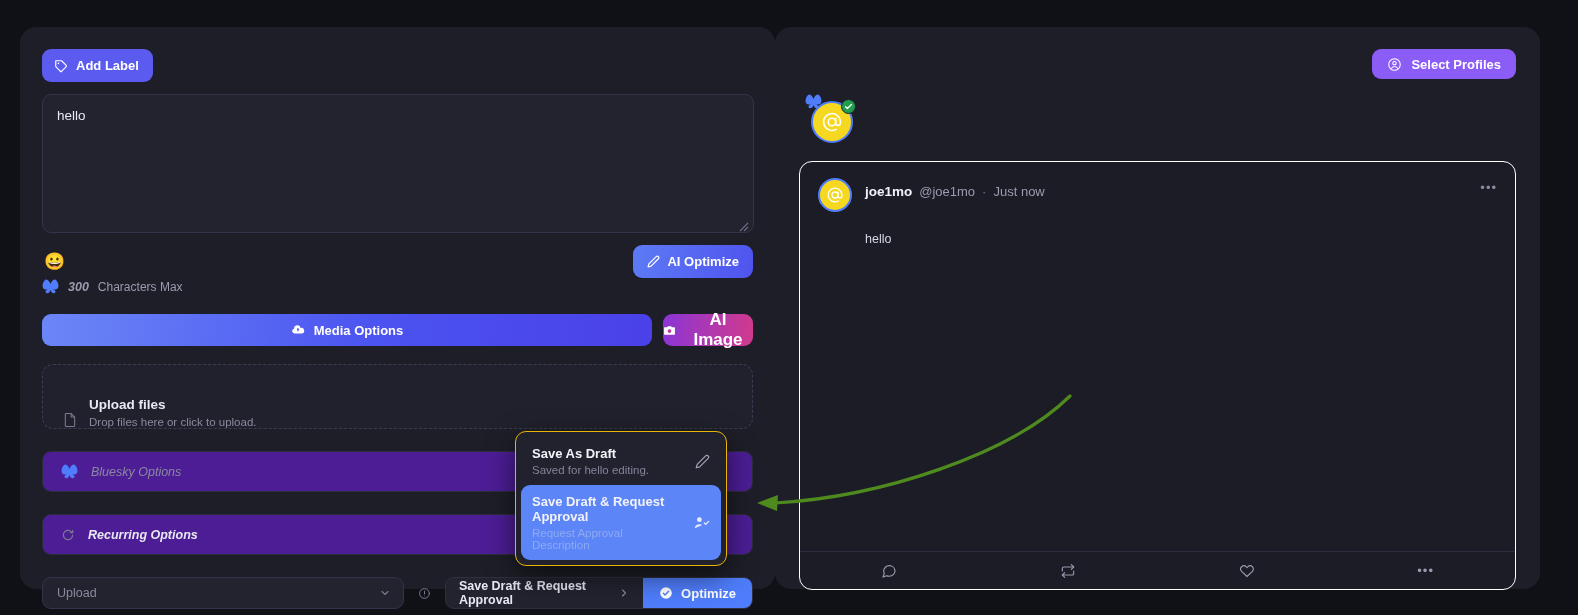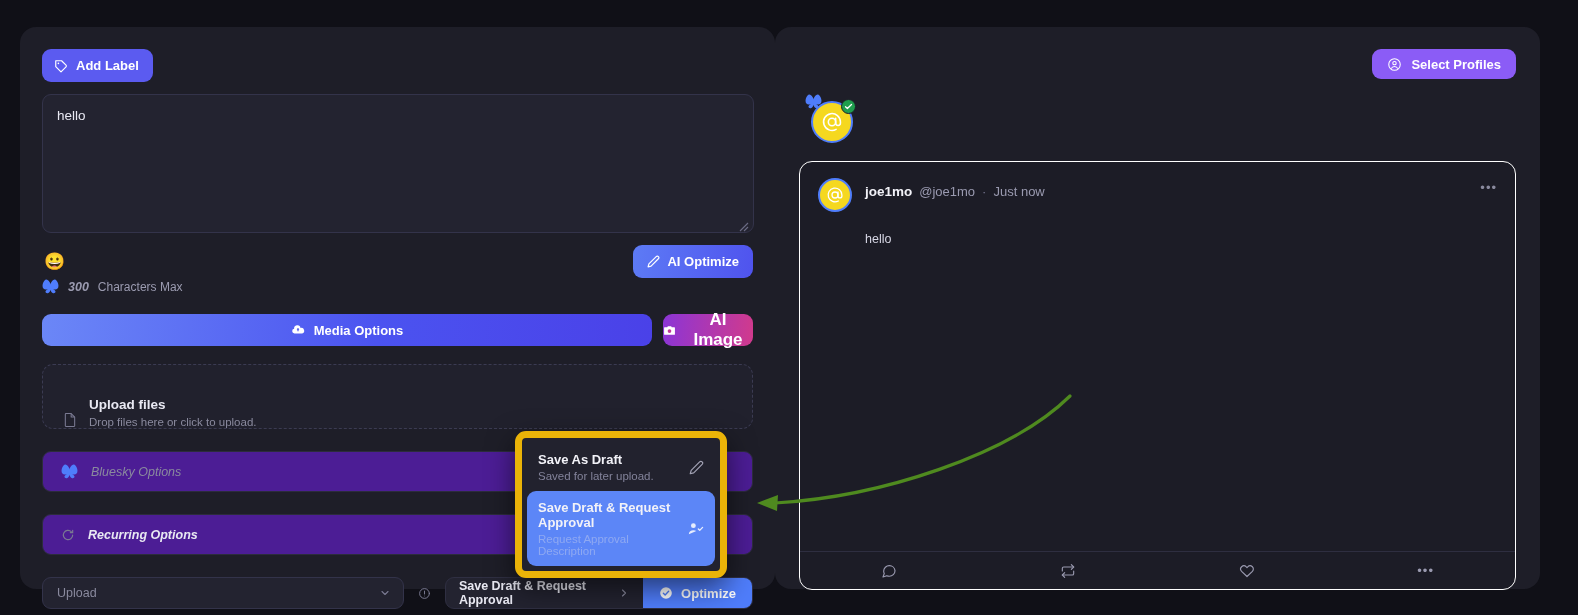--- a/index.html
+++ b/index.html
@@ -111,21 +111,21 @@
   .confirm-btn {
     display: flex; align-items: center; gap: 8px;
     background: #4f7dfb; color: #fff; padding: 0 16px;
     font-size: 13px; font-weight: 600; cursor: pointer;
   }
 
   
   .dropdown {
     position: absolute; left: 495px; top: 404px;
     width: 212px;
-    background: #22222e; border: 7px solid #eab308;
+    background: #22222e; border: 1px solid #eab308;
     border-radius: 11px; padding: 5px;
     box-shadow: 0 10px 28px rgba(0,0,0,.55);
     z-index: 30;
   }
   .dd-item {
     display: flex; align-items: center; justify-content: space-between;
     gap: 10px; padding: 9px 11px; border-radius: 9px; cursor: pointer;
   }
   .dd-item.active { background: #5c86f7; }
   .dd-title { color: #f2f2f8; font-size: 13px; font-weight: 700; }
@@ -327,21 +327,21 @@
           <span>Optimize</span>
         </div>
       </div>
     </div>
 
     
     <div class="dropdown">
       <div class="dd-item">
         <div>
           <div class="dd-title">Save As Draft</div>
-          <div class="dd-sub">Saved for later upload.</div>
+          <div class="dd-sub">Saved for hello editing.</div>
         </div>
         <span class="dd-icon">
           <svg class="icon-svg" width="15" height="15" viewBox="0 0 24 24" fill="none" stroke="#b9b9cc" stroke-width="1.9" stroke-linecap="round" stroke-linejoin="round">
             <path d="M17 3a2.8 2.8 0 1 1 4 4L7.5 20.5 2 22l1.5-5.5L17 3z"></path>
           </svg>
         </span>
       </div>
       <div class="dd-item active">
         <div>
           <div class="dd-title">Save Draft &amp; Request Approval</div>

